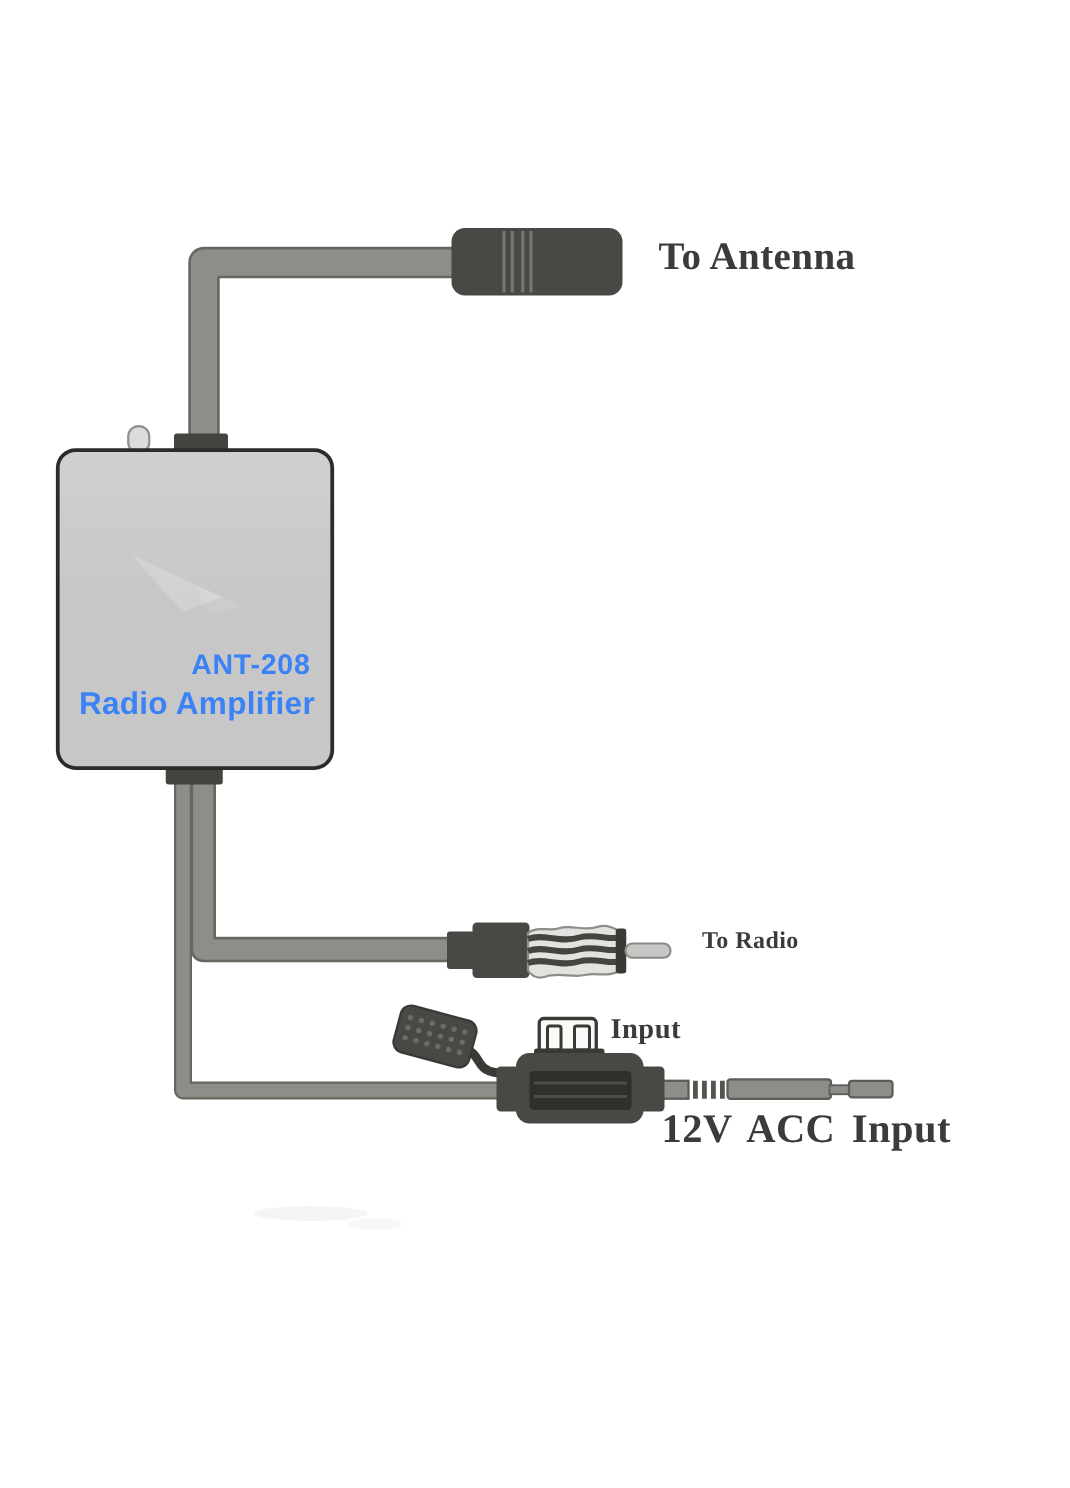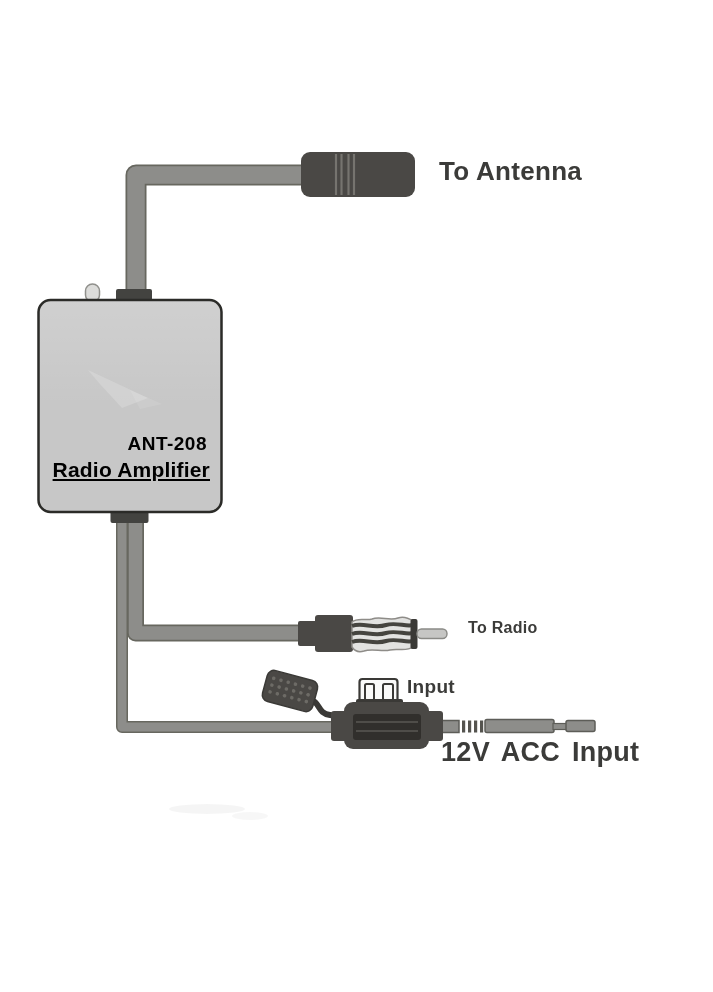--- a/index.html
+++ b/index.html
@@ -1,28 +1,28 @@
 <!DOCTYPE html>
 <html><head>
 <meta charset="utf-8">
 <style>
   html,body{margin:0;padding:0;}
   body{background:#ffffff;font-family:"Liberation Sans", sans-serif;}
   .canvas{position:relative;width:713px;height:992px;background:#ffffff;overflow:hidden;}
   .canvas svg{position:absolute;left:0;top:0;}
-  .lbl{position:absolute;color:#3b3b39;font-weight:600;letter-spacing:.3px;line-height:1;white-space:nowrap;}
+  .lbl{position:absolute;color:#3b3b39;font-weight:600;letter-spacing:.3px;line-height:1;white-space:nowrap;font-family:Liberation Serif, serif;}
   .lbl-antenna{left:439px;top:158px;font-size:26px;}
   .lbl-radio{left:468px;top:620px;font-size:16px;}
   .lbl-fuse{left:407px;top:677px;font-size:19px;}
   .lbl-power{left:441px;top:739px;font-size:27px;word-spacing:4px;}
   .device-text{position:absolute;left:38px;top:300px;width:183px;height:212px;
     display:flex;flex-direction:column;align-items:flex-end;justify-content:flex-end;
-    padding:0 11px 30px 0;box-sizing:border-box;color:#000000;font-weight:bold;}
+    padding:0 11px 30px 0;box-sizing:border-box;color:#3b82f6;font-weight:bold;}
   .device-model{font-size:19px;letter-spacing:.5px;margin-right:3px;}
-  .device-name{font-size:21px;letter-spacing:.2px;margin-top:3px;text-decoration:underline;}
+  .device-name{font-size:21px;letter-spacing:.2px;margin-top:3px;}
 </style>
 </head>
 <body>
 
 <div class="canvas">
 
   <svg width="713" height="992" viewBox="0 0 713 992">
     <defs>
       <linearGradient id="sheen" x1="0" y1="0" x2="0" y2="1">
         <stop offset="0" stop-color="#ffffff" stop-opacity="0.16"></stop>

